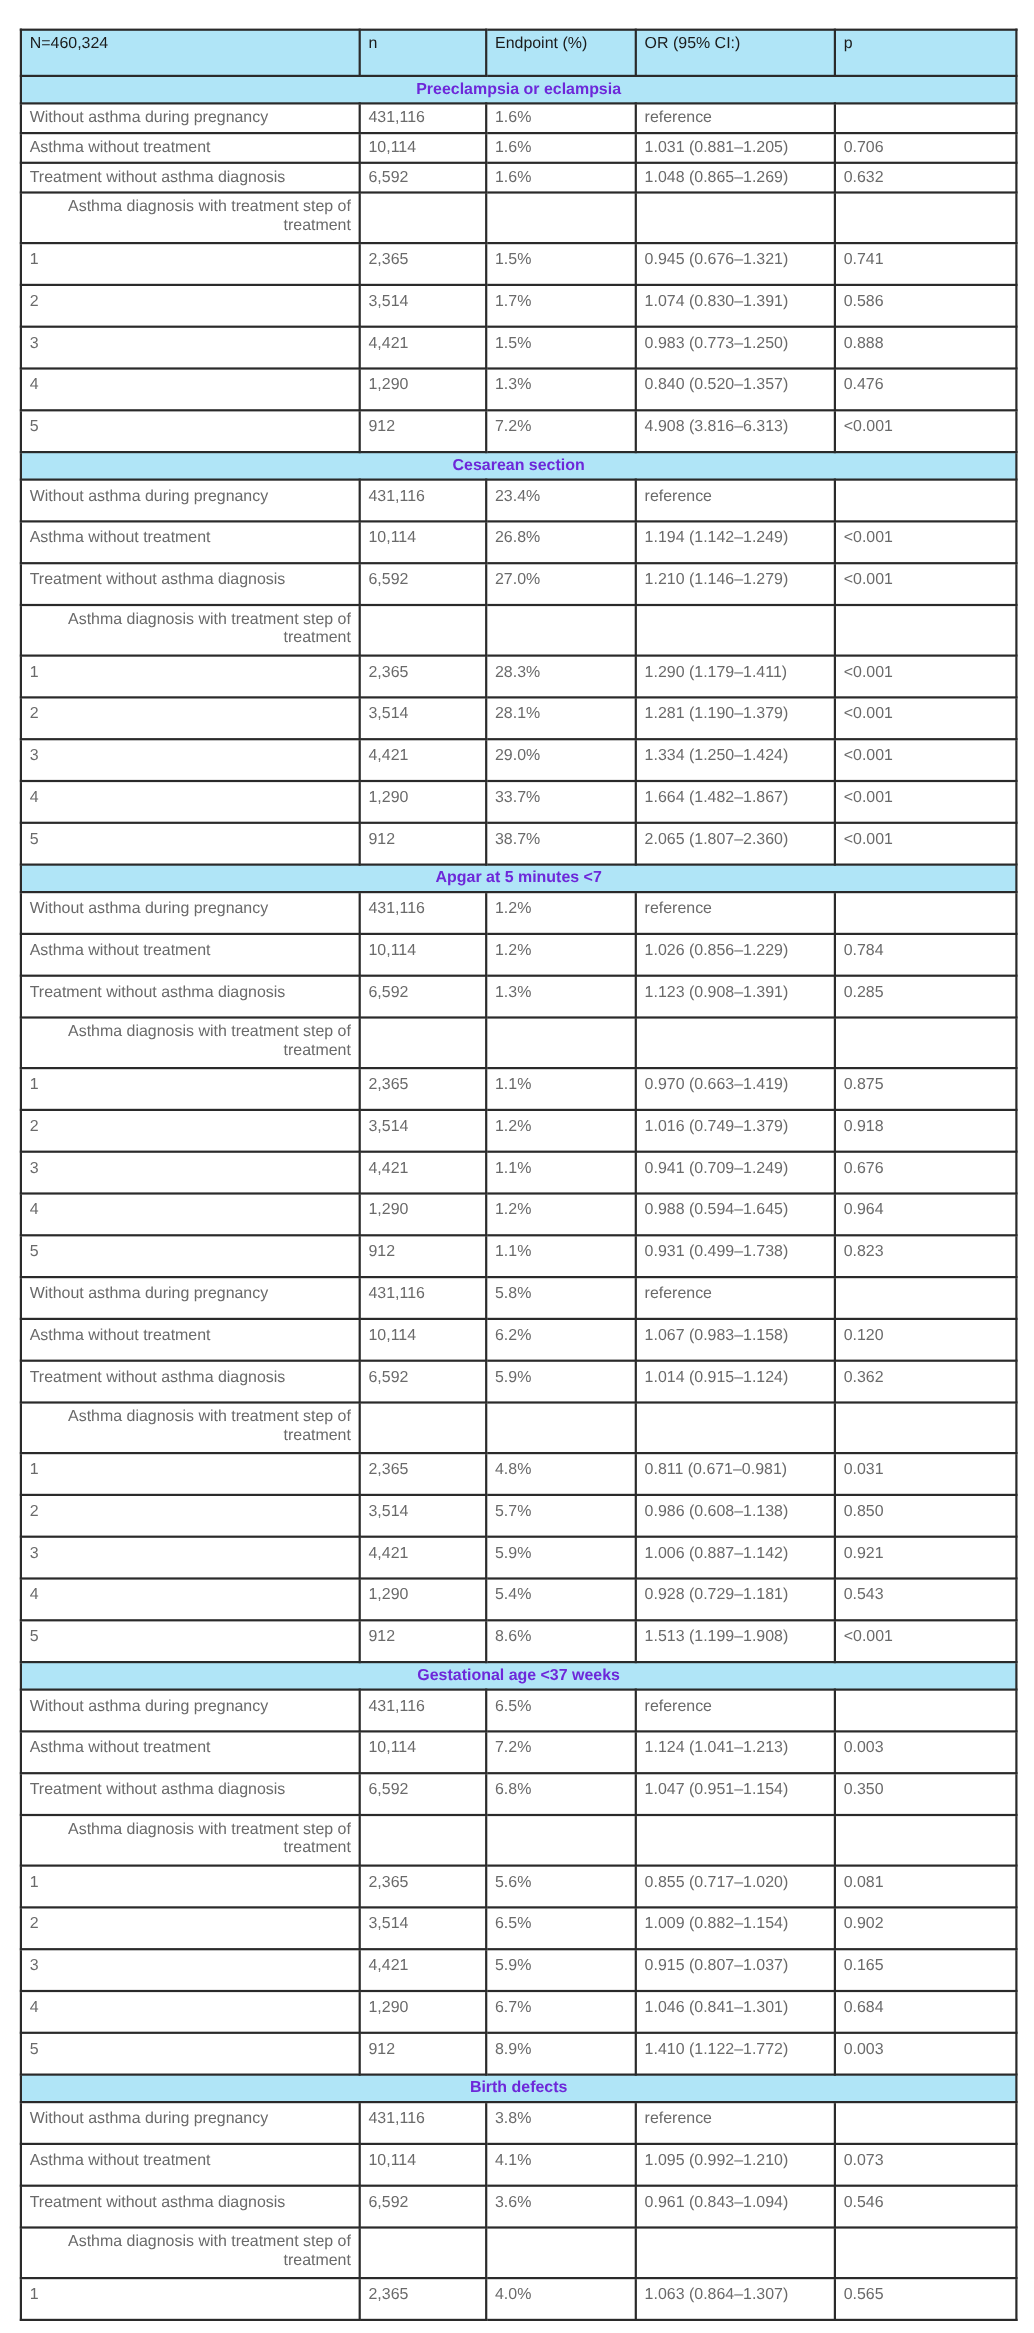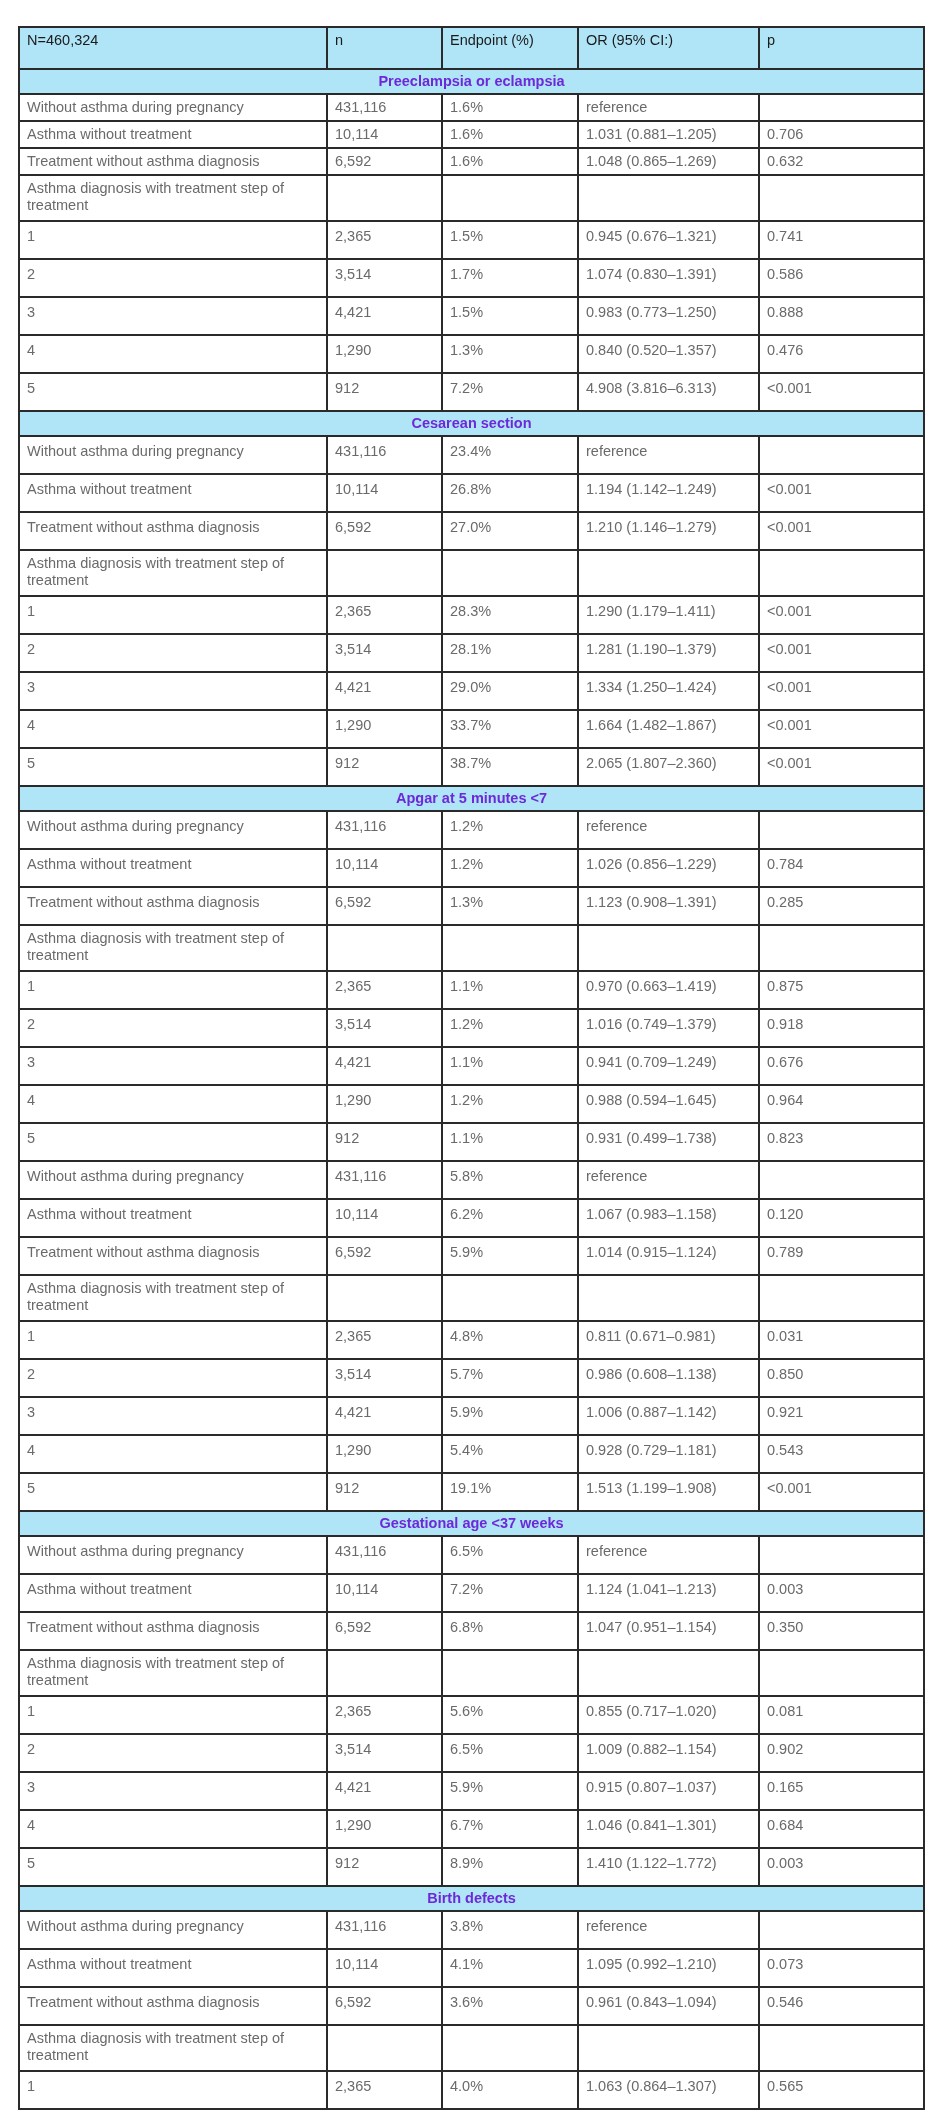--- a/index.html
+++ b/index.html
@@ -22,21 +22,21 @@
   }
   thead th {
     background: #b0e5f7; color: #1b1b1b; font-weight: bold; height: 32px;
   }
   tr.section td {
     background: #b0e5f7; color: #6d28d9; font-weight: bold; text-align: center;
     padding: 3px 7px; height: 17px;
   }
   tr.r td { height: 17px; }
   tr.r.tall td { height: 26px; padding-top: 6px; }
-  tr.r.wrap td { height: 36px; }
+  tr.r.wrap td { height: 36px; text-align: right; }
 </style>
 </head>
 <body>
 
 <table class="data">
   <colgroup>
       <col class="c0">
       <col class="c1">
       <col class="c2">
       <col class="c3">
@@ -262,21 +262,21 @@
         <td>10,114</td>
         <td>6.2%</td>
         <td>1.067 (0.983–1.158)</td>
         <td>0.120</td>
       </tr>
       <tr class="r tall">
         <td>Treatment without asthma diagnosis</td>
         <td>6,592</td>
         <td>5.9%</td>
         <td>1.014 (0.915–1.124)</td>
-        <td>0.789</td>
+        <td>0.362</td>
       </tr>
       <tr class="r wrap">
         <td>Asthma diagnosis with treatment step of treatment</td>
         <td></td>
         <td></td>
         <td></td>
         <td></td>
       </tr>
       <tr class="r tall">
         <td>1</td>
@@ -302,21 +302,21 @@
       <tr class="r tall">
         <td>4</td>
         <td>1,290</td>
         <td>5.4%</td>
         <td>0.928 (0.729–1.181)</td>
         <td>0.543</td>
       </tr>
       <tr class="r tall">
         <td>5</td>
         <td>912</td>
-        <td>19.1%</td>
+        <td>8.6%</td>
         <td>1.513 (1.199–1.908)</td>
         <td>&lt;0.001</td>
       </tr>
       <tr class="section">
         <td colspan="5">Gestational age &lt;37 weeks</td>
       </tr>
       <tr class="r tall">
         <td>Without asthma during pregnancy</td>
         <td>431,116</td>
         <td>6.5%</td>

